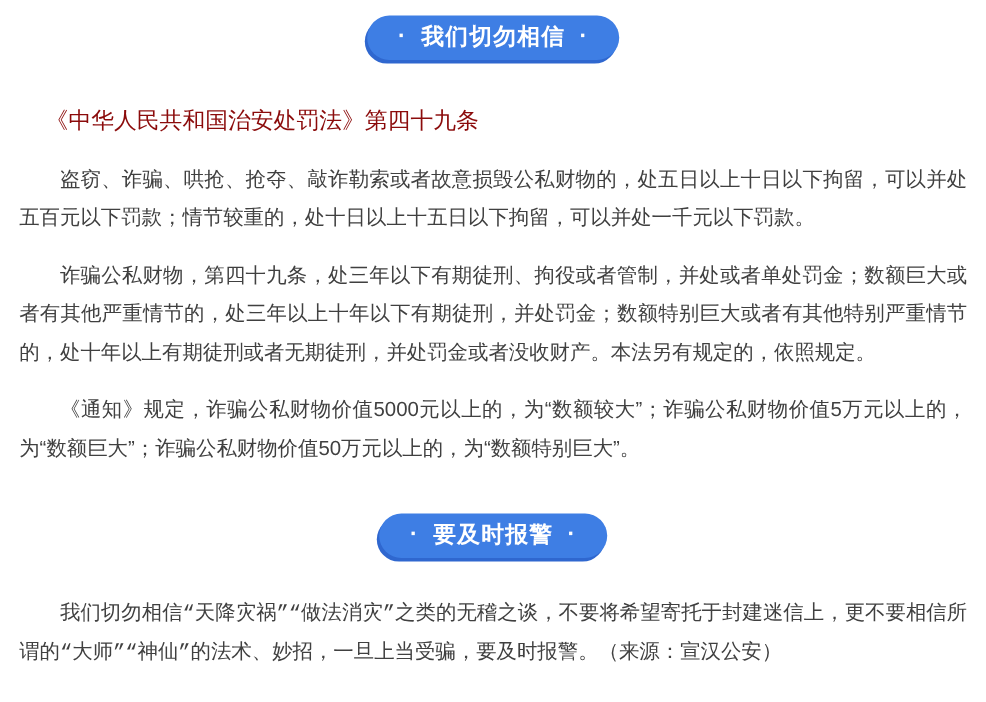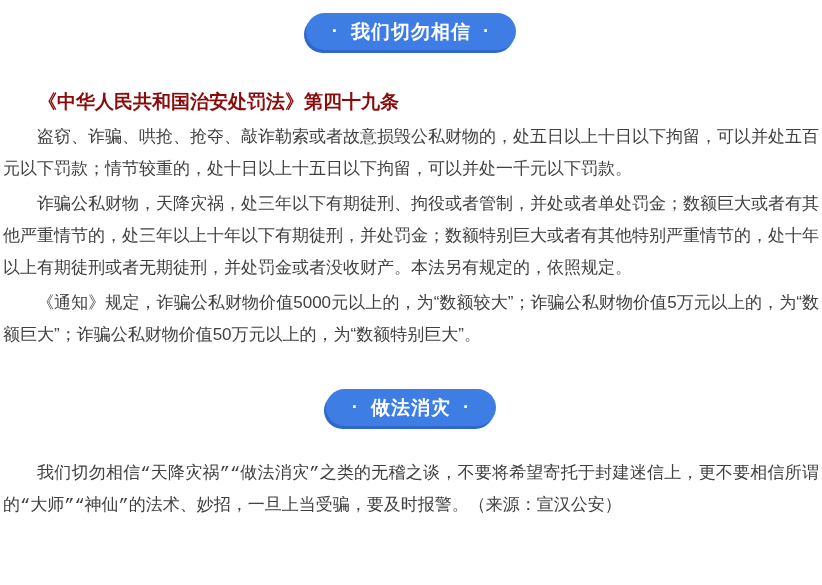--- a/index.html
+++ b/index.html
@@ -46,27 +46,27 @@
   .content {
     margin-top: 36px;
   }
   .content.police {
     margin-top: 32px;
     font-family: Liberation Mono, monospace;
   }
   .law-heading {
     margin: 0;
     font-size: 19px;
-    font-weight: bold;
+    font-weight: normal;
     color: #8b0b0b;
     line-height: 32px;
     text-indent: 2em;
   }
   .body-para {
-    margin: 3px;
+    margin: 16px;
     font-size: 17px;
     line-height: 32px;
     color: #404040;
     text-indent: 2em;
     text-align: justify;
   }
 </style>
 </head>
 <body>
 
@@ -76,28 +76,28 @@
     <div class="badge">
       <span class="dot">·</span>
       <span class="label">我们切勿相信</span>
       <span class="dot">·</span>
     </div>
   </div>
 
   <div class="content legal">
     <h2 class="law-heading">《中华人民共和国治安处罚法》第四十九条</h2>
     <p class="body-para">盗窃、诈骗、哄抢、抢夺、敲诈勒索或者故意损毁公私财物的，处五日以上十日以下拘留，可以并处五百元以下罚款；情节较重的，处十日以上十五日以下拘留，可以并处一千元以下罚款。</p>
-    <p class="body-para">诈骗公私财物，天降灾祸，处三年以下有期徒刑、拘役或者管制，并处或者单处罚金；数额巨大或者有其他严重情节的，处三年以上十年以下有期徒刑，并处罚金；数额特别巨大或者有其他特别严重情节的，处十年以上有期徒刑或者无期徒刑，并处罚金或者没收财产。本法另有规定的，依照规定。</p>
+    <p class="body-para">诈骗公私财物，第四十九条，处三年以下有期徒刑、拘役或者管制，并处或者单处罚金；数额巨大或者有其他严重情节的，处三年以上十年以下有期徒刑，并处罚金；数额特别巨大或者有其他特别严重情节的，处十年以上有期徒刑或者无期徒刑，并处罚金或者没收财产。本法另有规定的，依照规定。</p>
     <p class="body-para">《通知》规定，诈骗公私财物价值5000元以上的，为“数额较大”；诈骗公私财物价值5万元以上的，为“数额巨大”；诈骗公私财物价值50万元以上的，为“数额特别巨大”。</p>
   </div>
 
   <div class="badge-row second">
     <div class="badge">
       <span class="dot">·</span>
-      <span class="label">做法消灾</span>
+      <span class="label">要及时报警</span>
       <span class="dot">·</span>
     </div>
   </div>
 
   <div class="content police">
     <p class="body-para">我们切勿相信“天降灾祸”“做法消灾”之类的无稽之谈，不要将希望寄托于封建迷信上，更不要相信所谓的“大师”“神仙”的法术、妙招，一旦上当受骗，要及时报警。（来源：宣汉公安）</p>
   </div>
 
 </div>
 

